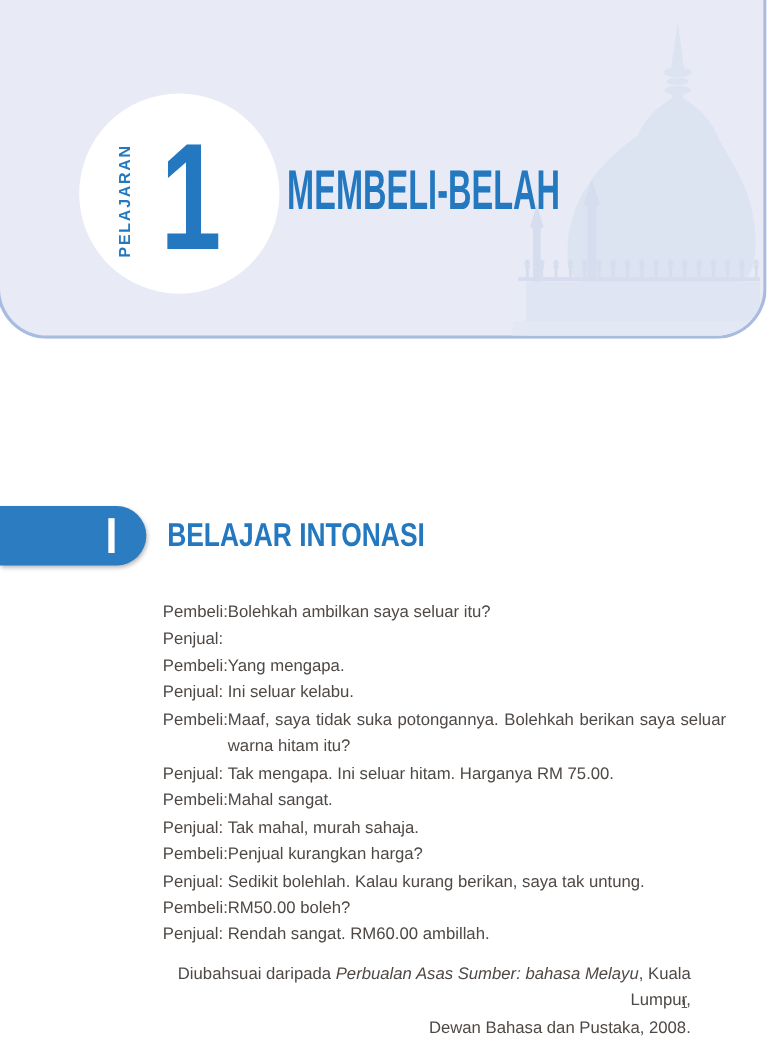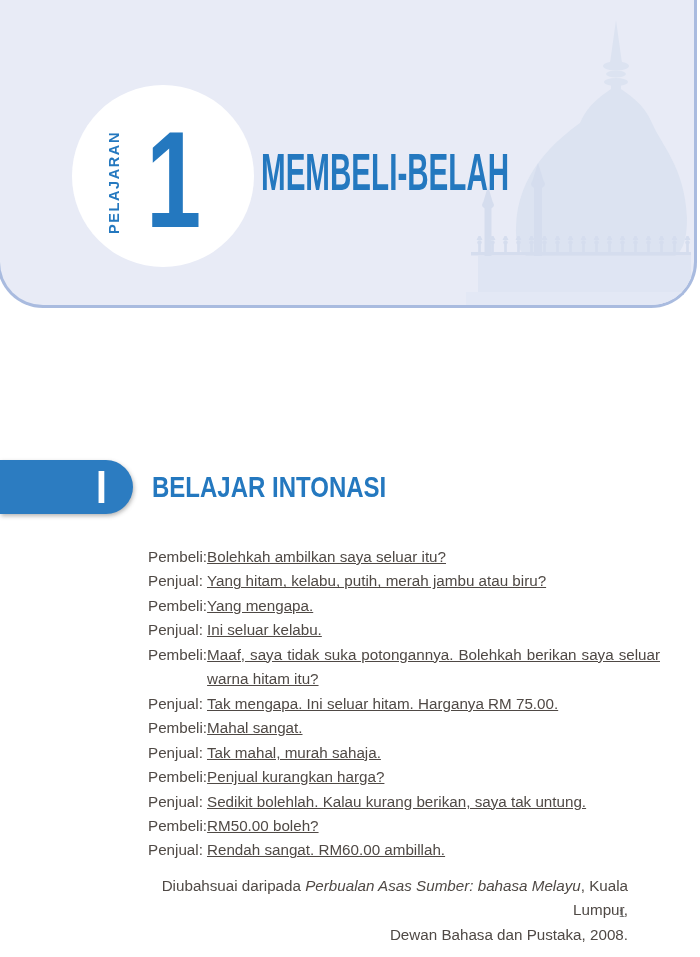--- a/index.html
+++ b/index.html
@@ -57,21 +57,21 @@
     transform:scaleX(0.8); transform-origin:left center; white-space:nowrap;
   }
 
   
   .dialogue {
     position:absolute; left:148px; top:545px; width:512px;
     color:#4f4945; font-size:15.2px; line-height:24.45px;
   }
   .dlg-row { display:flex; }
   .dlg-speaker { flex:0 0 59px; }
-  .dlg-text { flex:1; text-align:justify;text-decoration:underline; }
+  .dlg-text { flex:1; text-align:justify; }
 
   .attribution {
     position:absolute; left:148px; top:874px; width:480px;
     text-align:right; color:#4f4945; font-size:15.2px; line-height:24.45px;
   }
   .attribution em { }
 
   .page-number {
     position:absolute; left:600px; top:907px; width:44px; text-align:center;
     font-size:11.5px; color:#5c5c5c;
@@ -127,21 +127,20 @@
   <h2 class="section-title">BELAJAR INTONASI</h2>
 
   <div class="dialogue">
   <div class="dlg-row">
     <span class="dlg-speaker">Pembeli:</span>
     <span class="dlg-text">Bolehkah ambilkan saya seluar itu?</span>
   </div>
 
   <div class="dlg-row">
     <span class="dlg-speaker">Penjual:</span>
-    <span class="dlg-text">Yang hitam, kelabu, putih, merah jambu atau biru?</span>
   </div>
 
   <div class="dlg-row">
     <span class="dlg-speaker">Pembeli:</span>
     <span class="dlg-text">Yang mengapa.</span>
   </div>
 
   <div class="dlg-row">
     <span class="dlg-speaker">Penjual:</span>
     <span class="dlg-text">Ini seluar kelabu.</span>

